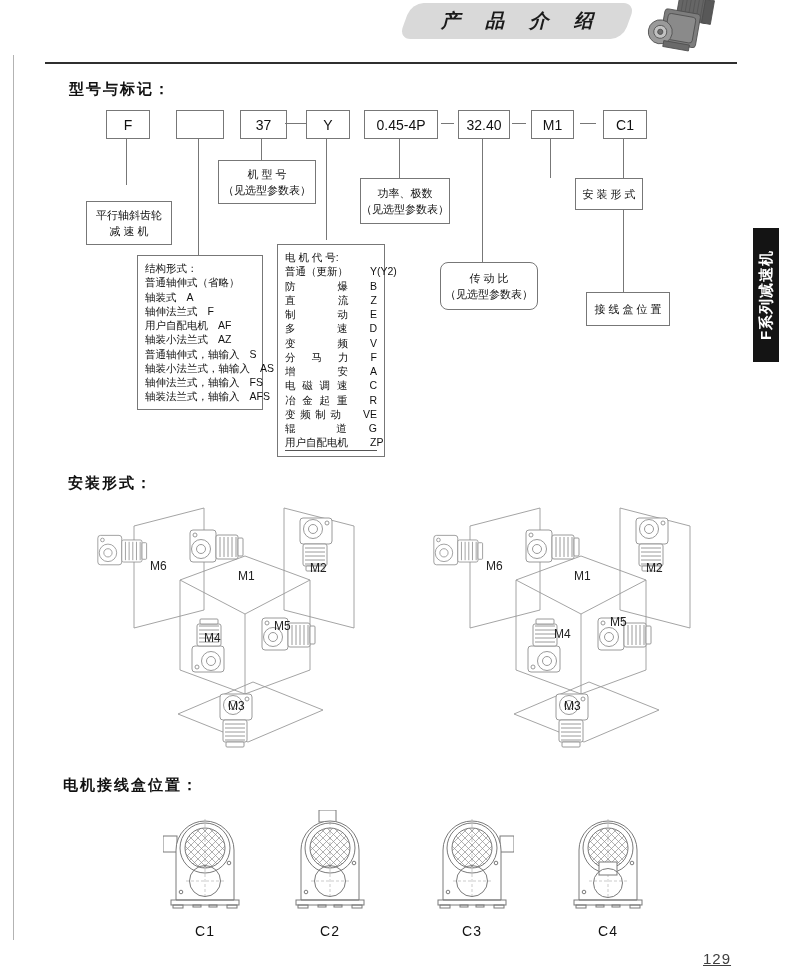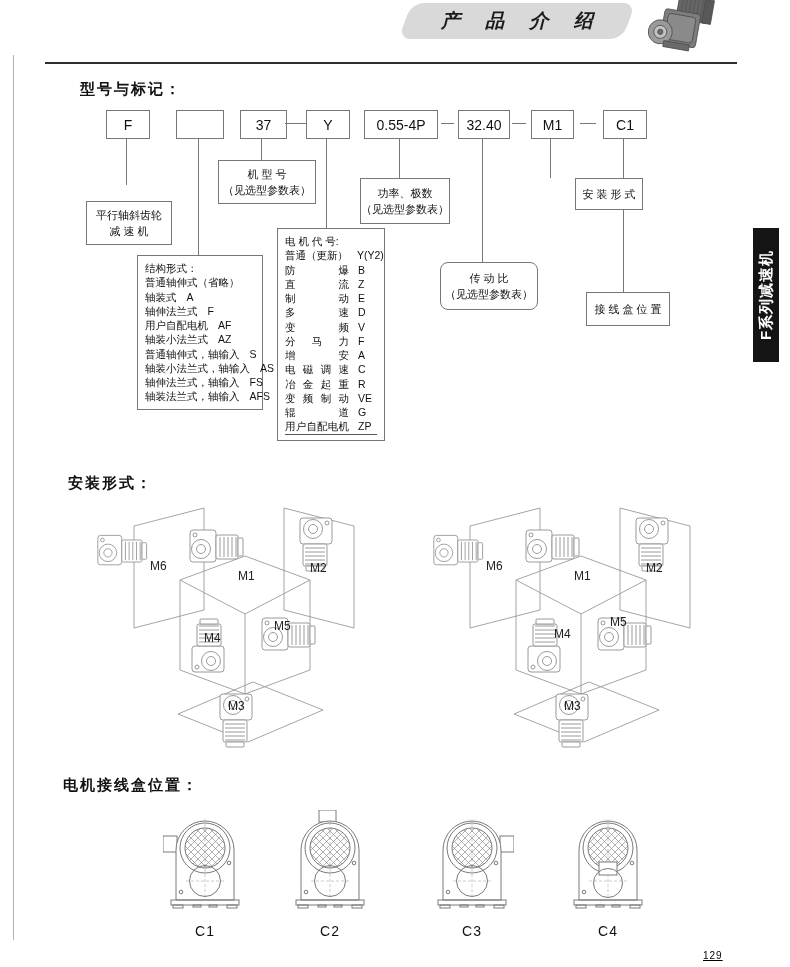--- a/index.html
+++ b/index.html
@@ -22,33 +22,33 @@
     font-size:14px;height:27px;}
   .lbox{border:1px solid #777;background:#fff;display:flex;flex-direction:column;align-items:center;
     justify-content:center;font-size:11px;line-height:1.5;text-align:center;white-space:nowrap;}
   .vline{width:1px;background:#777;}
   .hline{height:1px;background:#777;}
   .listbox{border:1px solid #777;background:#fff;font-size:10.5px;line-height:1.36;padding:5px 7px;}
   .s-row{display:flex;justify-content:flex-start;white-space:nowrap;}
   .s-row .code{margin-left:10px;}
   .m-row{display:flex;white-space:nowrap;}
   .m-label{display:inline-block;width:64px;text-align:justify;text-align-last:justify;}
-  .m-code{margin-left:9px;}
+  .m-code{margin-left:22px;}
   .m-row.u{border-bottom:1px solid #555;}
   
   .tab{left:753px;top:228px;width:26px;height:134px;background:#141414;}
   .tab span{position:absolute;left:50%;top:50%;transform:translate(-50%,-50%) rotate(-90deg);
     white-space:nowrap;color:#fff;font-weight:bold;font-size:15px;letter-spacing:1px;}
   
   .diagram{width:305px;height:268px;}
   svg text{font-family:"Liberation Sans", sans-serif;font-size:12px;fill:#222;}
   .cfig{width:84px;height:100px;}
   .cfig-wrap{width:84px;text-align:center;}
   .clabel{font-size:14px;color:#111;margin-top:9px;letter-spacing:1px;}
-  .pageno{left:703px;top:950px;font-size:10px;color:#000000;letter-spacing:1px;text-decoration:underline;}
+  .pageno{left:703px;top:950px;font-size:15px;color:#404040;letter-spacing:1px;text-decoration:underline;}
 </style>
 </head>
 <body>
 
 <div class="abs banner">
   <span>产 品 介 绍</span>
 </div>
 
 <div class="abs photo">
   <svg width="78" height="58" viewBox="0 0 78 58">
@@ -66,27 +66,27 @@
   </svg>
 </div>
 
 <div class="abs rule"></div>
 <div class="abs leftline"></div>
 
 <div class="abs tab">
   <span>F系列减速机</span>
 </div>
 
-<div class="abs stitle" style="left:80px;top:80px;">型号与标记：</div>
+<div class="abs stitle" style="left:69px;top:80px;">型号与标记：</div>
 
 <div class="abs cbox" style="left:106px;top:110px;width:42px;">F</div>
 <div class="abs cbox" style="left:176px;top:110px;width:46px;"></div>
 <div class="abs cbox" style="left:240px;top:110px;width:45px;">37</div>
 <div class="abs cbox" style="left:306px;top:110px;width:42px;">Y</div>
-<div class="abs cbox" style="left:364px;top:110px;width:72px;">0.55-4P</div>
+<div class="abs cbox" style="left:364px;top:110px;width:72px;">0.45-4P</div>
 <div class="abs cbox" style="left:458px;top:110px;width:50px;">32.40</div>
 <div class="abs cbox" style="left:531px;top:110px;width:41px;">M1</div>
 <div class="abs cbox" style="left:603px;top:110px;width:42px;">C1</div>
 
 <div class="abs hline" style="left:285px;top:123px;width:21px;"></div>
 <div class="abs hline" style="left:441px;top:123px;width:13px;"></div>
 <div class="abs hline" style="left:512px;top:123px;width:14px;"></div>
 <div class="abs hline" style="left:580px;top:123px;width:16px;"></div>
 
 <div class="abs vline" style="left:126px;top:138px;height:47px;"></div>
@@ -154,21 +154,21 @@
   <div class="s-row">
       <span>轴伸法兰式，轴输入</span>
       <span class="code">FS</span>
     </div>
   <div class="s-row">
       <span>轴装法兰式，轴输入</span>
       <span class="code">AFS</span>
     </div>
 </div>
 
-<div class="abs listbox" style="left:277px;top:228px;width:92px;">
+<div class="abs listbox" style="left:277px;top:244px;width:92px;">
   <div>电 机 代 号:</div>
   <div class="m-row">
       <span class="m-label">普通（更新）</span>
       <span class="m-code">Y(Y2)</span>
     </div>
   <div class="m-row">
       <span class="m-label">防爆</span>
       <span class="m-code">B</span>
     </div>
   <div class="m-row">

